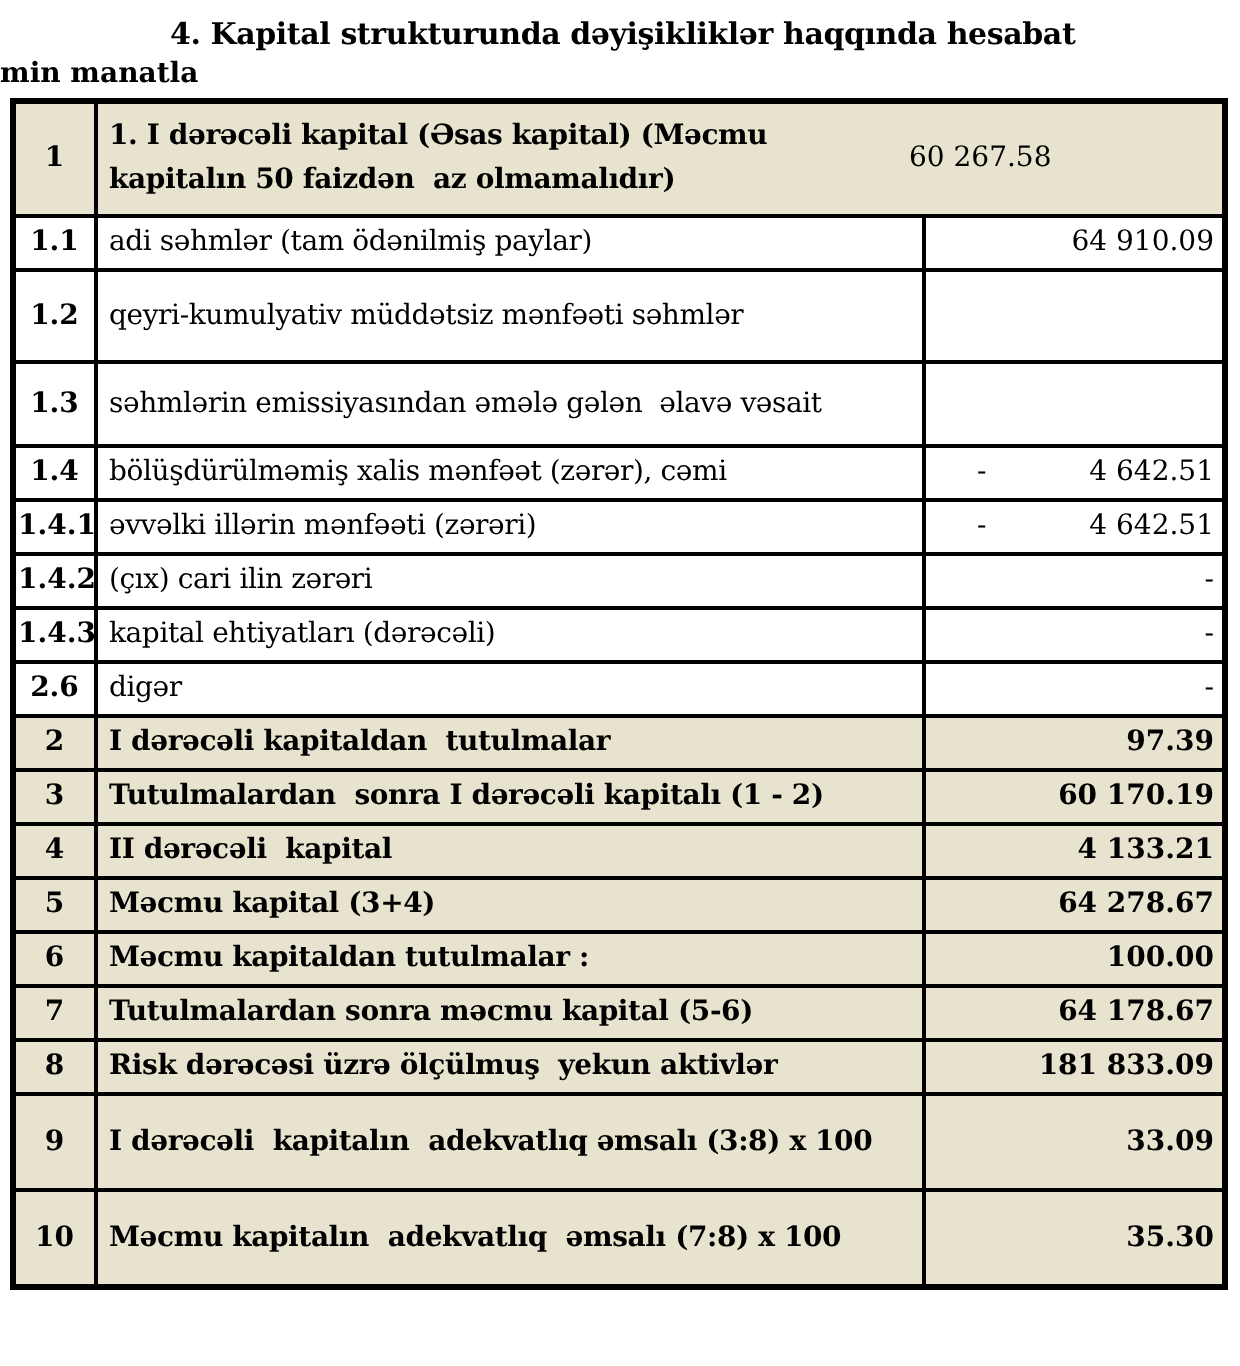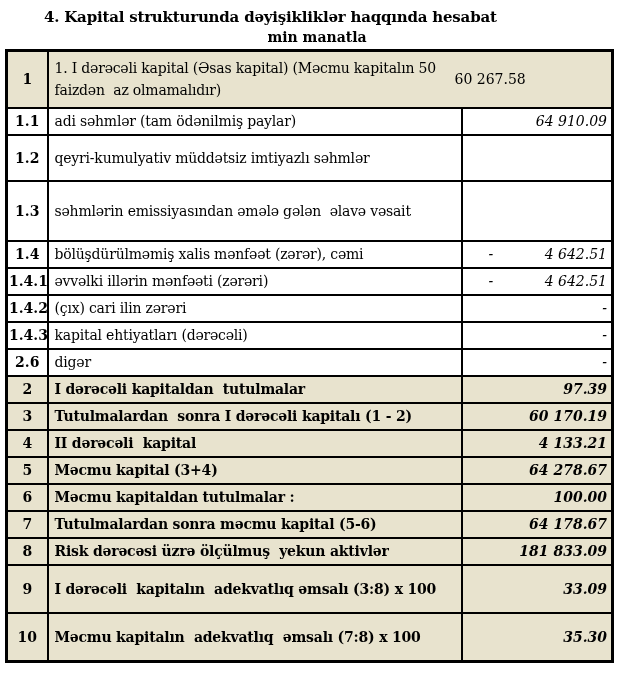--- a/index.html
+++ b/index.html
@@ -6,34 +6,33 @@
     margin: 0;
     padding: 0;
     background: #ffffff;
     width: 620px;
     height: 683px;
     font-family: "DejaVu Serif", "Liberation Serif", serif;
     color: #000000;
     overflow: hidden;
   }
   .titlebar {
-    padding: 7px 0 0 44px;
+    padding: 7px 0 0 85px;
     font-size: 15px;
     font-weight: bold;
     line-height: 21px;
     letter-spacing: -0.2px;
   }
   .unitbar {
-    text-align: center;
+    text-align: left;
     padding-right: 26px;
     font-size: 14px;
     font-weight: bold;
     line-height: 19px;
     margin-bottom: 2px;
-    margin-left: 40px;
   }
   table.cap {
     border-collapse: collapse;
     table-layout: fixed;
     width: 609px;
     margin-left: 5px;
     border: 3px solid #000000;
   }
   table.cap td {
     border: 2px solid #000000;
@@ -50,37 +49,36 @@
   }
   td.lblc {
     padding: 1px 0 1px 6px;
     white-space: pre;
     letter-spacing: -0.2px;
   }
   td.valc {
     text-align: right;
     padding: 1px 4px 1px 2px;
     white-space: pre;
-    font-style: italic;
   }
   tr.shaded td { background: #e8e3ce; }
   tr.boldrow td.lblc, tr.boldrow td.valc { font-weight: bold; }
   td.merged { padding: 0 4px 0 6px; }
   .m-wrap { display: flex; align-items: center; }
   .m-lbl {
     width: 400px;
-    font-weight: normal;
+    font-weight: bold;
     white-space: pre-wrap;
     line-height: 22px;
     letter-spacing: -0.2px;
   }
   .m-val { flex: 1; text-align: left; font-weight: normal; }
   .minus { float: left; padding-left: 24px; }
   tr.h57 { height: 57px; }
-  tr.h52 { height: 60px; }
+  tr.h52 { height: 42px; }
   tr.h49 { height: 49px; }
   tr.h48 { height: 48px; }
   tr.h46 { height: 46px; }
   tr.h27 { height: 27px; margin-left: 32px; }
   tr.h26 { height: 26px; }
 </style>
 </head>
 <body>
 
 <div class="titlebar">4. Kapital strukturunda dəyişikliklər haqqında hesabat</div>
@@ -105,21 +103,21 @@
   </tr>
 
   <tr class="h27">
     <td class="no">1.1</td>
     <td class="lblc">adi səhmlər (tam ödənilmiş paylar)</td>
     <td class="valc">64 910.09</td>
   </tr>
 
   <tr class="h46">
     <td class="no">1.2</td>
-    <td class="lblc">qeyri-kumulyativ müddətsiz imtiyazlı səhmlər</td>
+    <td class="lblc">qeyri-kumulyativ müddətsiz mənfəəti səhmlər</td>
     <td class="valc"></td>
   </tr>
 
   <tr class="h52">
     <td class="no">1.3</td>
     <td class="lblc">səhmlərin emissiyasından əmələ gələn  əlavə vəsait</td>
     <td class="valc"></td>
   </tr>
 
   <tr class="h27">

